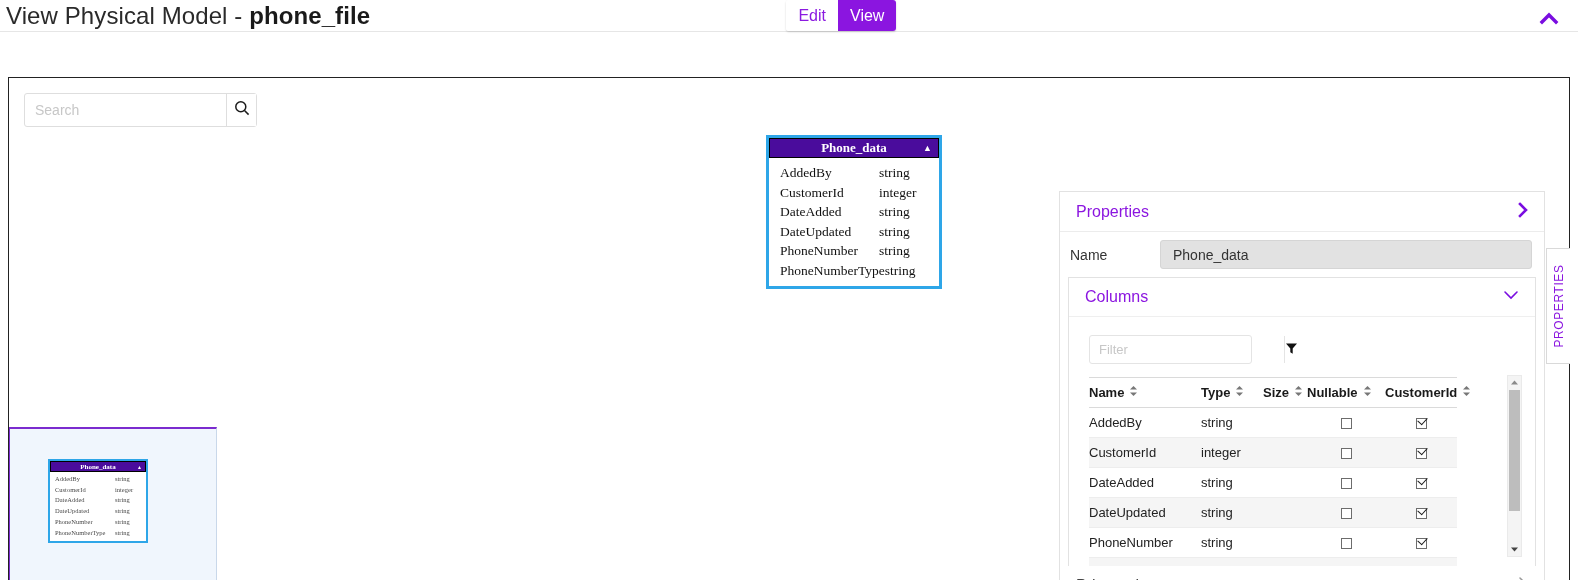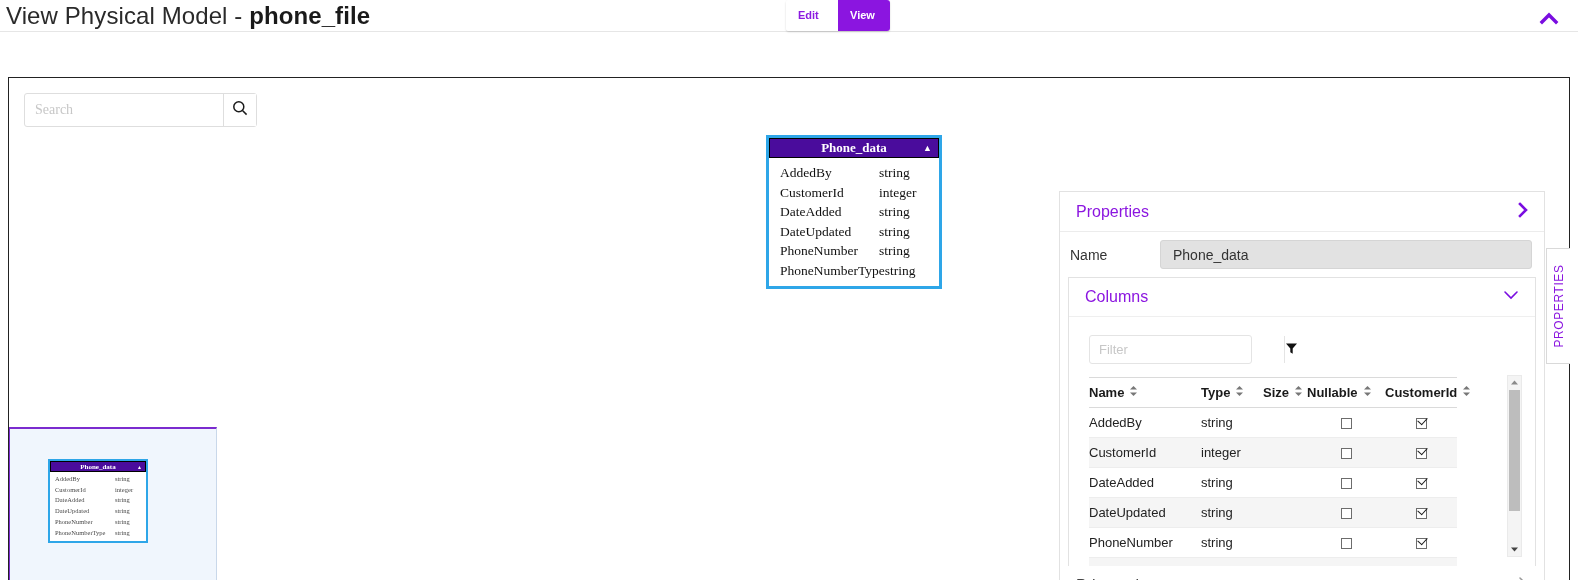--- a/index.html
+++ b/index.html
@@ -44,23 +44,23 @@
     height: 31px;
     border-radius: 3px;
     overflow: hidden;
     box-shadow: 0 1px 2px rgba(0,0,0,0.18);
   }
   .mode-btn {
     min-width: 52px;
     padding: 0 12px;
     height: 31px;
     line-height: 31px;
-    text-align: left;
-    font-size: 11px;
-    font-weight: 700;
+    text-align: right;
+    font-size: 16px;
+    font-weight: 400;
     cursor: pointer;
     box-sizing: border-box;
   }
   .mode-btn.inactive {
     background: #ffffff;
     color: #8b1ae0;
   }
   .mode-btn.active {
     background: #8B15E0;
     color: #ffffff;
@@ -95,21 +95,21 @@
     border-radius: 3px;
     background: #fff;
     box-sizing: border-box;
   }
   #search-input {
     flex: 1;
     border: none;
     outline: none;
     padding: 0 10px;
     font-size: 14px;
-    font-family: Liberation Serif, serif;
+    font-family: Liberation Sans, sans-serif;
     color: #3b82f6;
     background: transparent;
   }
   #search-input::placeholder { color: #c7c7c7; }
   #search-button {
     width: 39px;
     border-left: 1px solid #dedede;
     background: #fff;
     display: flex;
     align-items: center;

